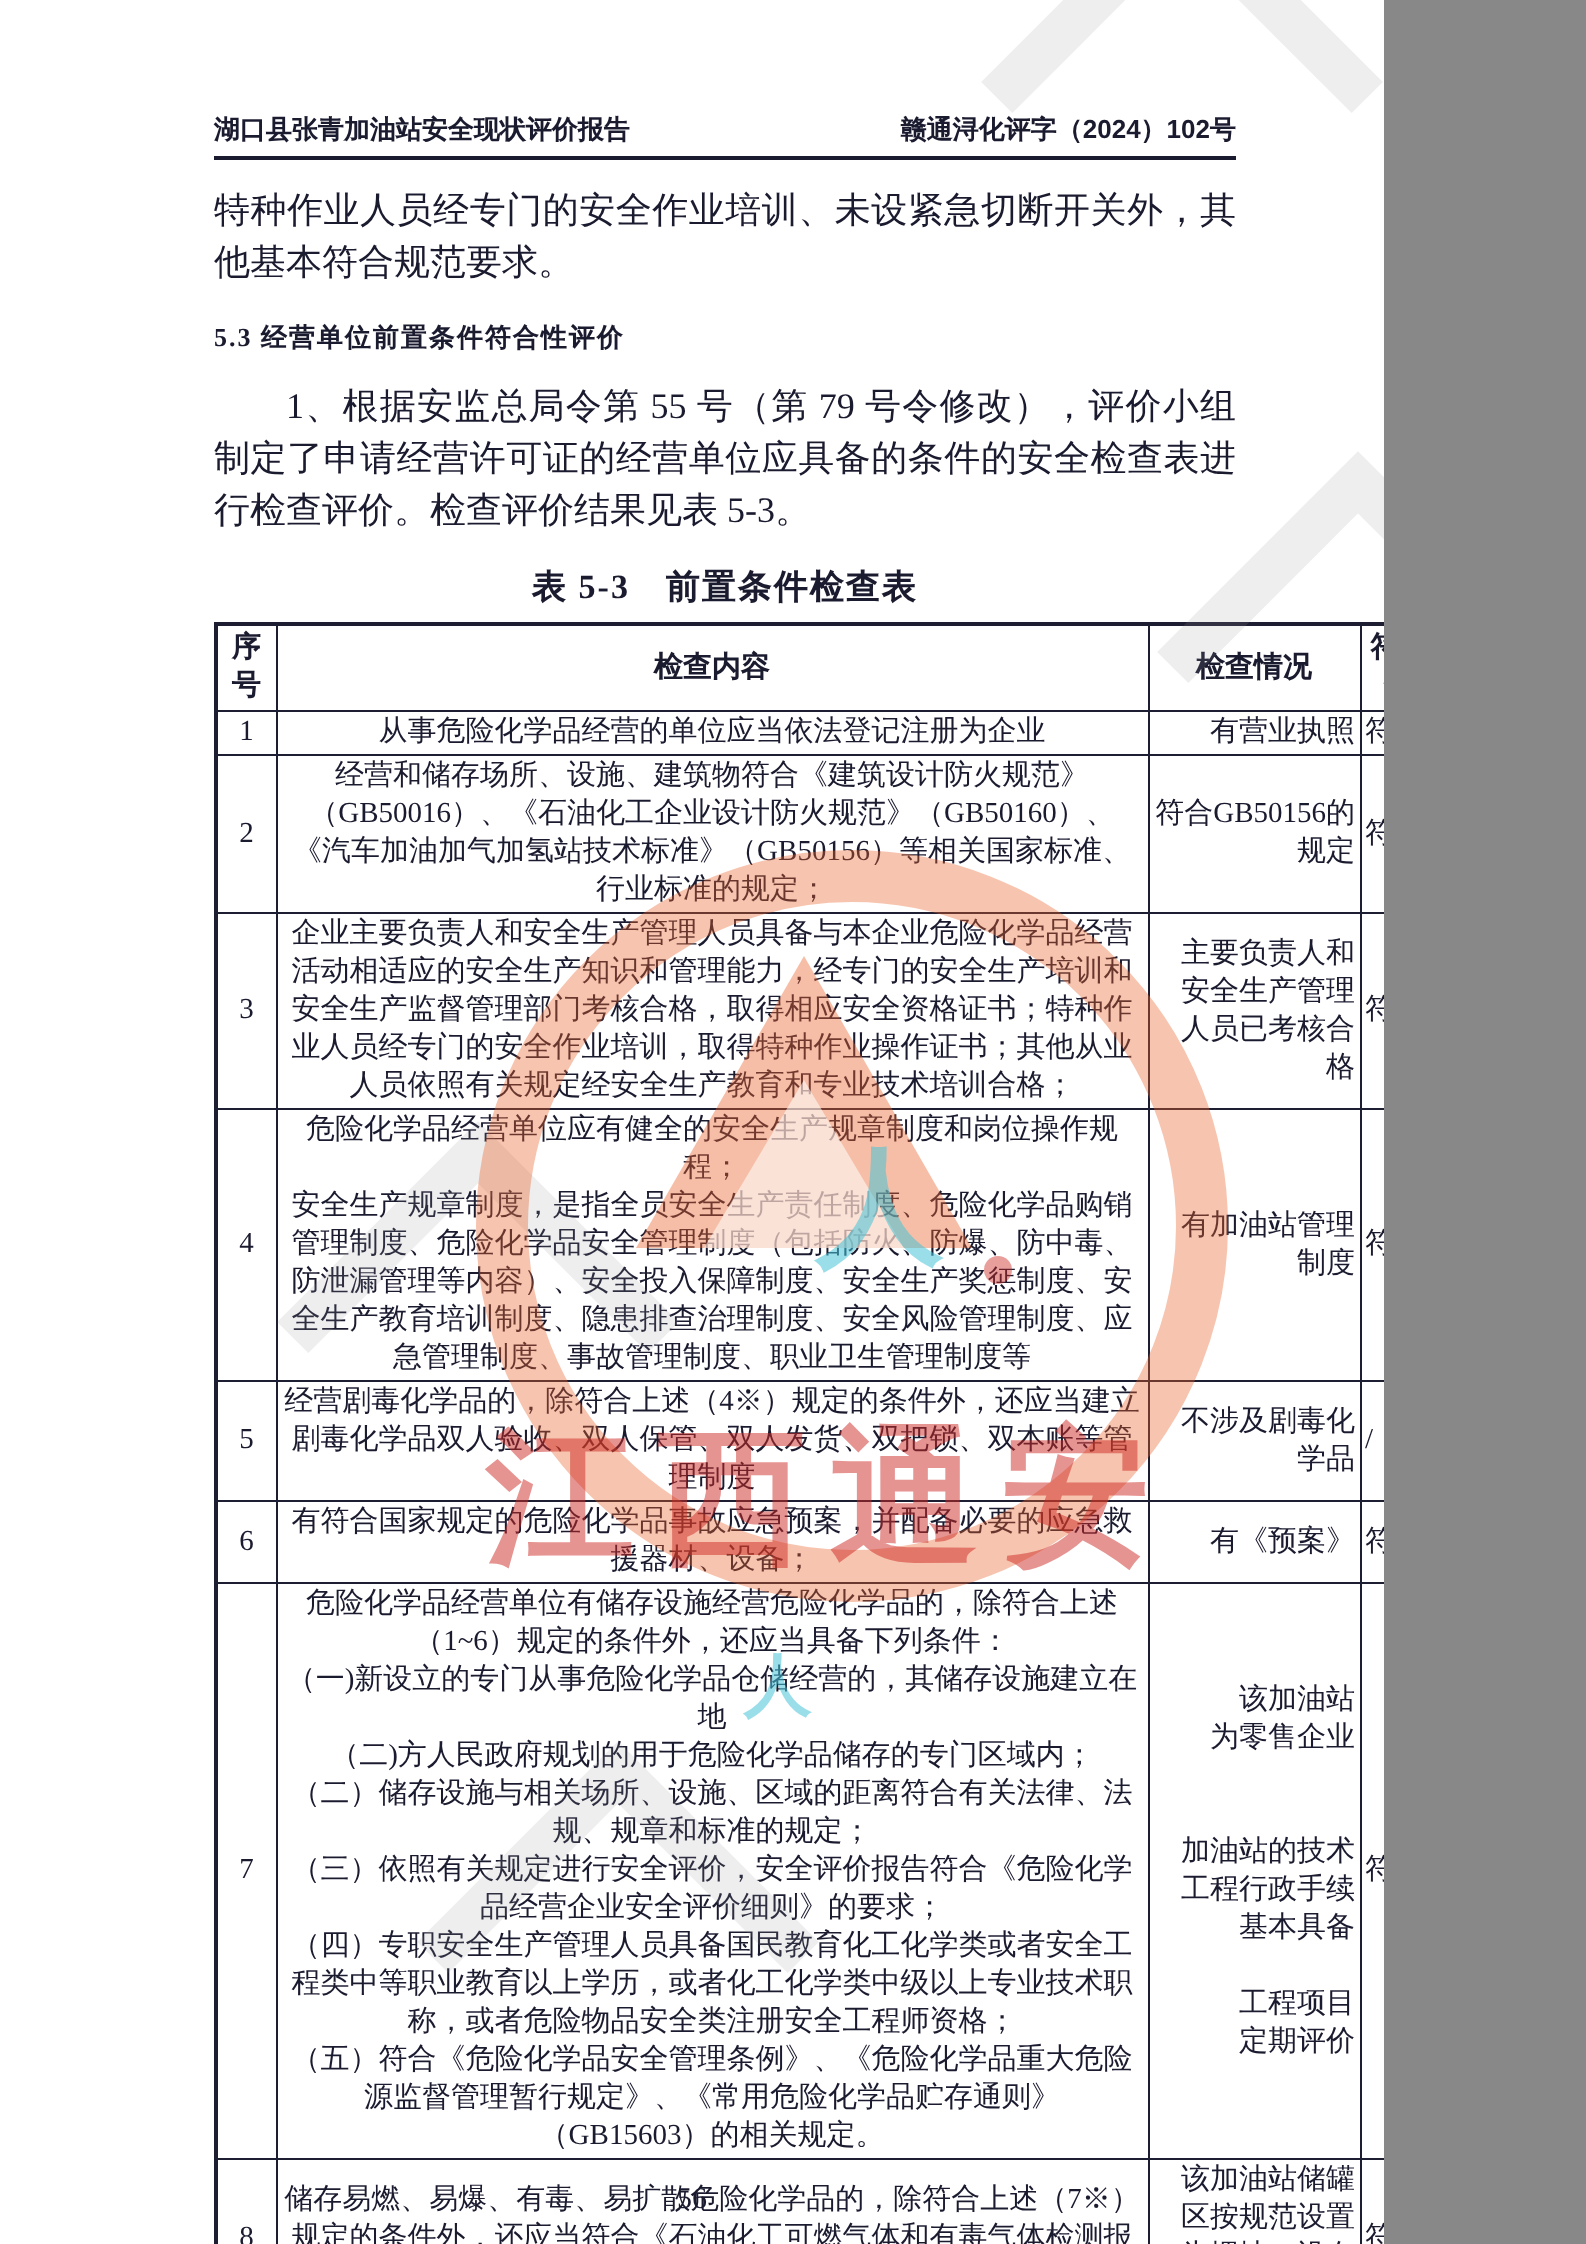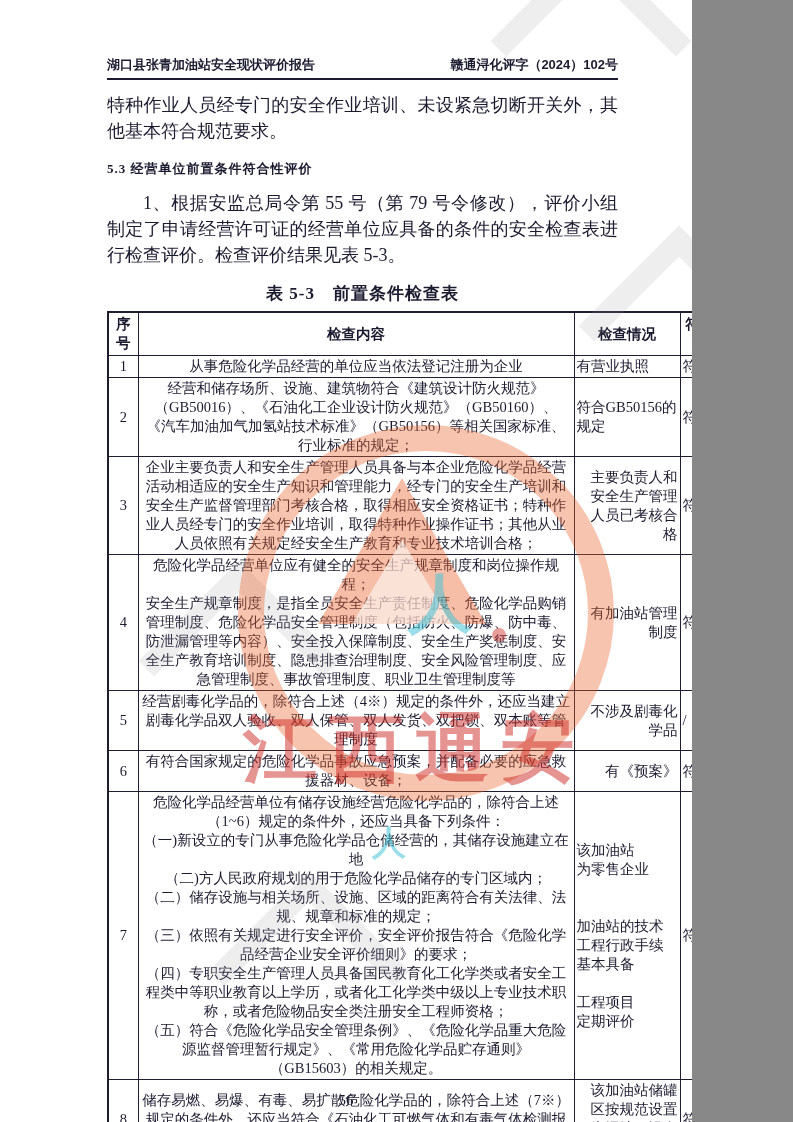--- a/index.html
+++ b/index.html
@@ -51,21 +51,21 @@
     overflow:hidden;
   }
   .check-table th{font-weight:700;text-align:center;padding:2px 0;}
   col.c-no{width:30px;}
   col.c-content{width:436px;}
   col.c-status{width:106px;}
   col.c-comp{width:40px;}
   td.cell-no{text-align:center;}
   td.cell-content{white-space:pre-line;text-align:center;}
   td.cell-status{white-space:pre-line;text-align:right;}
-  td.cell-status.center{text-align:left;}
+  td.cell-status.center{text-align:right;}
   td.cell-comp{}
   
   .page-number{
     position:absolute;left:0;right:0;top:1092px;
     text-align:center;font-size:15px;color:#1b1b30;
   }
   
   .watermark{position:absolute;inset:0;pointer-events:none;z-index:4;}
   .wm-ring{
     position:absolute;left:238px;top:425px;

